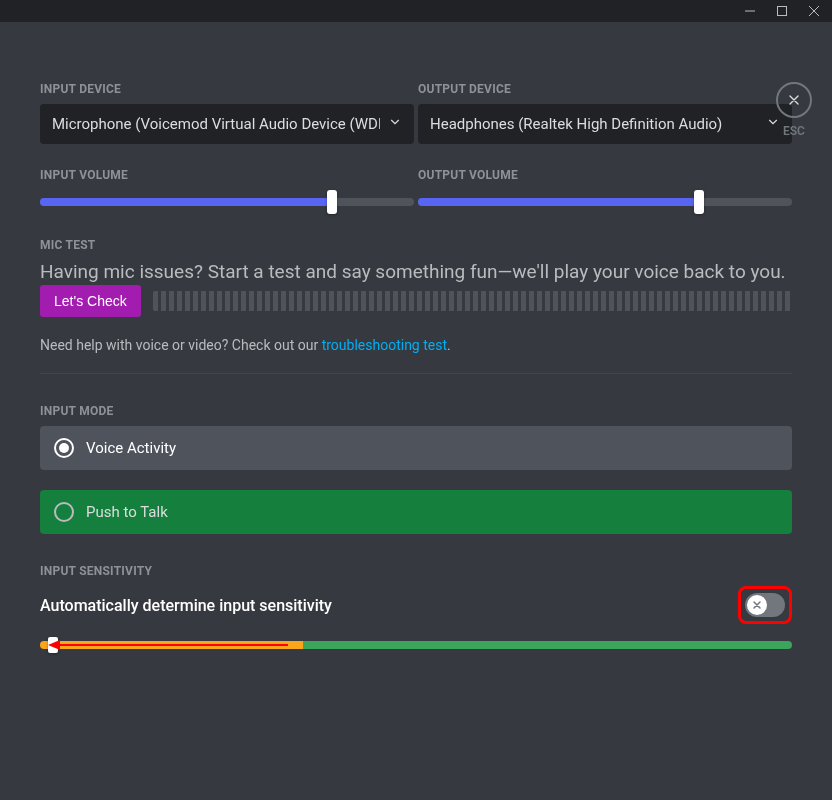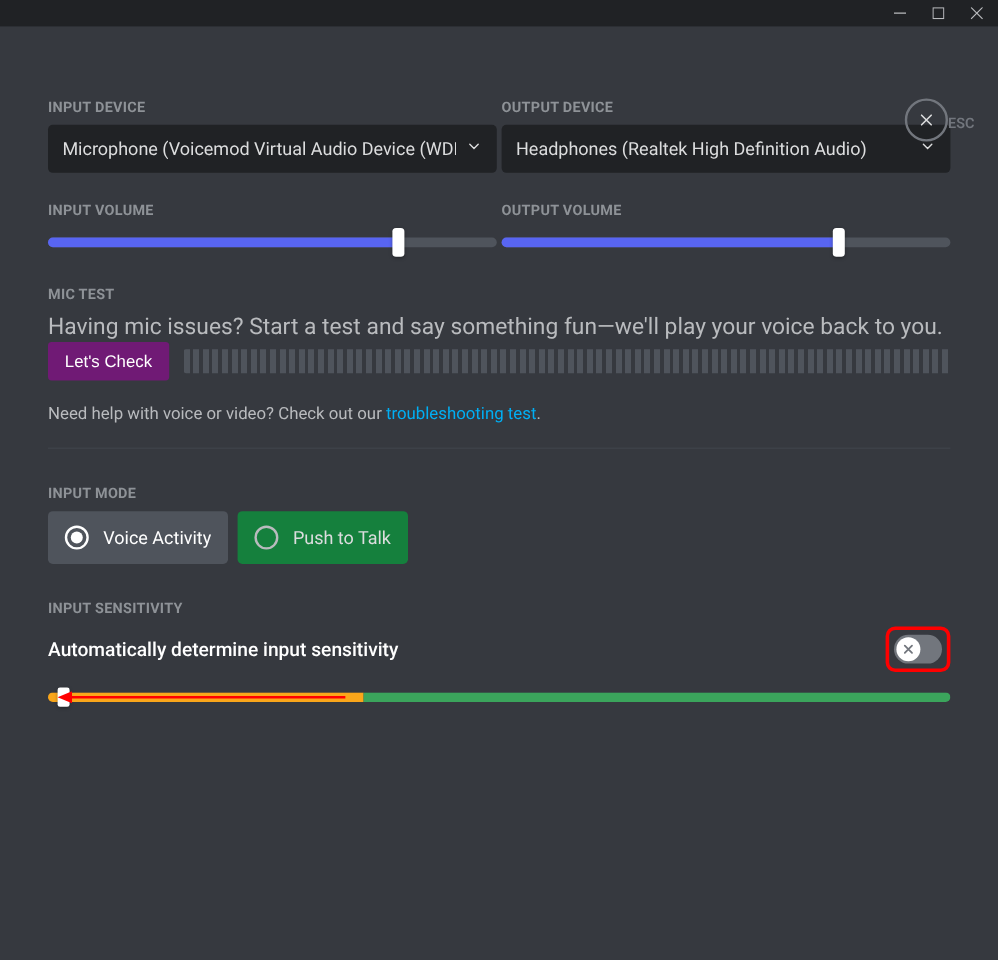--- a/index.html
+++ b/index.html
@@ -1,42 +1,42 @@
 <!DOCTYPE html>
 <html><head>
 <meta charset="utf-8">
 <style>
   * { box-sizing: border-box; margin: 0; padding: 0; }
   html, body { width: 832px; height: 800px; background: #202225; font-family: -apple-system, BlinkMacSystemFont, "Segoe UI", Roboto, Helvetica, Arial, sans-serif; overflow: hidden; }
   .titlebar { height: 22px; background: #202225; display: flex; justify-content: flex-end; align-items: center; padding-right: 4px; gap: 4px; }
   .titlebar .win-btn { width: 28px; height: 22px; display: flex; align-items: center; justify-content: center; color: #b9bbbe; cursor: pointer; }
   .content { background: #36393f; height: 778px; width: 832px; position: relative; padding: 60px 40px 0 40px; }
   .page-title { color: #ffffff; font-size: 20px; font-weight: 600; margin-bottom: 20px; }
-  .close-col { position: absolute; top: 60px; right: 20px; display: flex; flex-direction: row; align-items: center; }
+  .close-col { position: absolute; top: 60px; right: 20px; display: flex; flex-direction: column; align-items: center; }
   .close-circle { width: 36px; height: 36px; border: 2px solid #72767d; border-radius: 50%; display: flex; align-items: center; justify-content: center; color: #dcddde; cursor: pointer; }
   .close-circle svg { width: 16px; height: 16px; }
   .esc-label { color: #72767d; font-size: 12px; font-weight: 600; margin-top: 6px; }
   .row { display: flex; gap: 4px; }
   .col { flex: 1; min-width: 0; }
   .section-label { color: #8e9297; font-size: 12px; font-weight: 700; letter-spacing: 0.02em; text-transform: uppercase; margin-bottom: 8px; }
   .select { background: #202225; color: #dcddde; border-radius: 4px; height: 40px; display: flex; align-items: center; justify-content: space-between; padding: 0 12px; cursor: pointer; font-size: 15px; }
   .select .sel-text { white-space: nowrap; overflow: hidden; text-overflow: clip; }
   .select .chev { flex: 0 0 auto; margin-left: 8px; }
   .slider-wrap { position: relative; height: 24px; display: flex; align-items: center; }
   .slider-track { width: 100%; height: 8px; background: #4f545c; border-radius: 4px; position: relative; }
   .slider-fill { position: absolute; left: 0; top: 0; height: 8px; background: #5865f2; border-radius: 4px; }
   .slider-thumb { position: absolute; width: 10px; height: 24px; background: #ffffff; border-radius: 3px; top: -8px; transform: translateX(-50%); box-shadow: 0 1px 3px rgba(0,0,0,0.35); }
   .mic-desc { color: #b9bbbe; font-size: 19px; margin-bottom: 2px; }
   .mic-row { display: flex; align-items: center; gap: 12px; margin-bottom: 20px; }
-  .btn-primary { background: #701a75; color: #ffffff; border: none; border-radius: 3px; padding: 8px 14px; font-size: 14px; font-weight: 500; cursor: pointer; }
+  .btn-primary { background: #a21caf; color: #ffffff; border: none; border-radius: 3px; padding: 8px 14px; font-size: 14px; font-weight: 500; cursor: pointer; }
   .vu { flex: 1; height: 20px; background: repeating-linear-gradient(90deg, #4f545c 0 5px, transparent 5px 8px); border-radius: 2px; }
   .help-text { color: #b9bbbe; font-size: 14px; margin-bottom: 20px; }
   .help-text a { color: #00aff4; text-decoration: none; }
   .divider { height: 1px; background: #40444b; margin-bottom: 30px; }
-  .radio-group { display: flex; flex-direction: row; gap: 8px; margin-bottom: 30px; }
+  .radio-group { display: flex; flex-direction: column; gap: 20px; margin-bottom: 30px; }
   .radio-item { background: #15803d; border-radius: 4px; padding: 12px 14px; display: flex; align-items: center; gap: 12px; cursor: pointer; font-size: 15px; color: #dcddde; }
   .radio-item.selected { background: #4f545c; color: #ffffff; }
   .radio-circle { width: 20px; height: 20px; border: 2px solid #b9bbbe; border-radius: 50%; display: flex; align-items: center; justify-content: center; flex-shrink: 0; }
   .radio-item.selected .radio-circle { border-color: #ffffff; }
   .radio-dot { width: 10px; height: 10px; background: #ffffff; border-radius: 50%; }
   .toggle-row { display: flex; align-items: center; justify-content: space-between; margin-bottom: 14px; }
   .toggle-label { color: #ffffff; font-size: 16px; font-weight: 500; }
   .toggle-box { border: 3px solid #ff0000; border-radius: 8px; padding: 4px; }
   .toggle { width: 40px; height: 24px; background: #72767d; border-radius: 12px; position: relative; cursor: pointer; }
   .toggle-knob { position: absolute; left: 2px; top: 2px; width: 20px; height: 20px; background: #ffffff; border-radius: 50%; display: flex; align-items: center; justify-content: center; }

